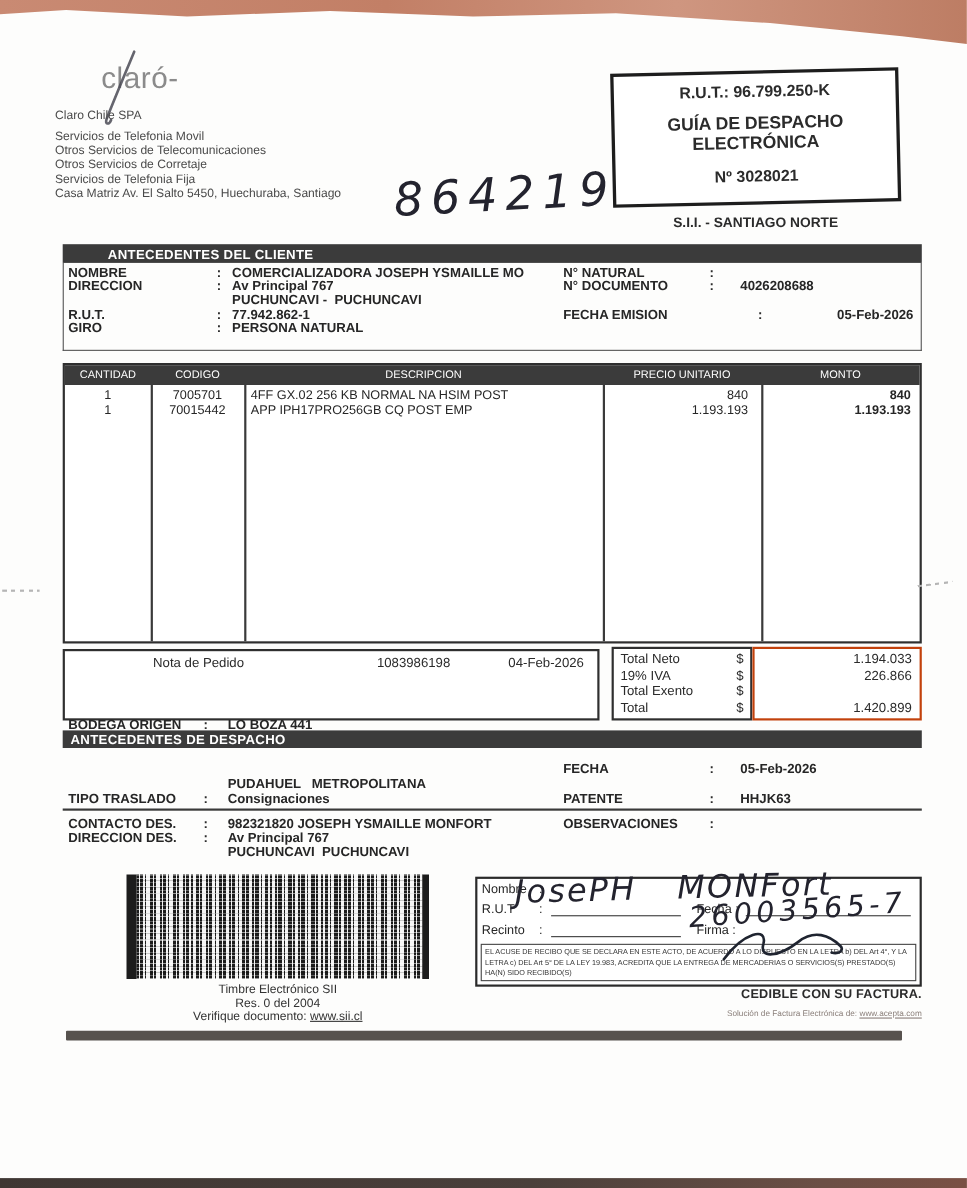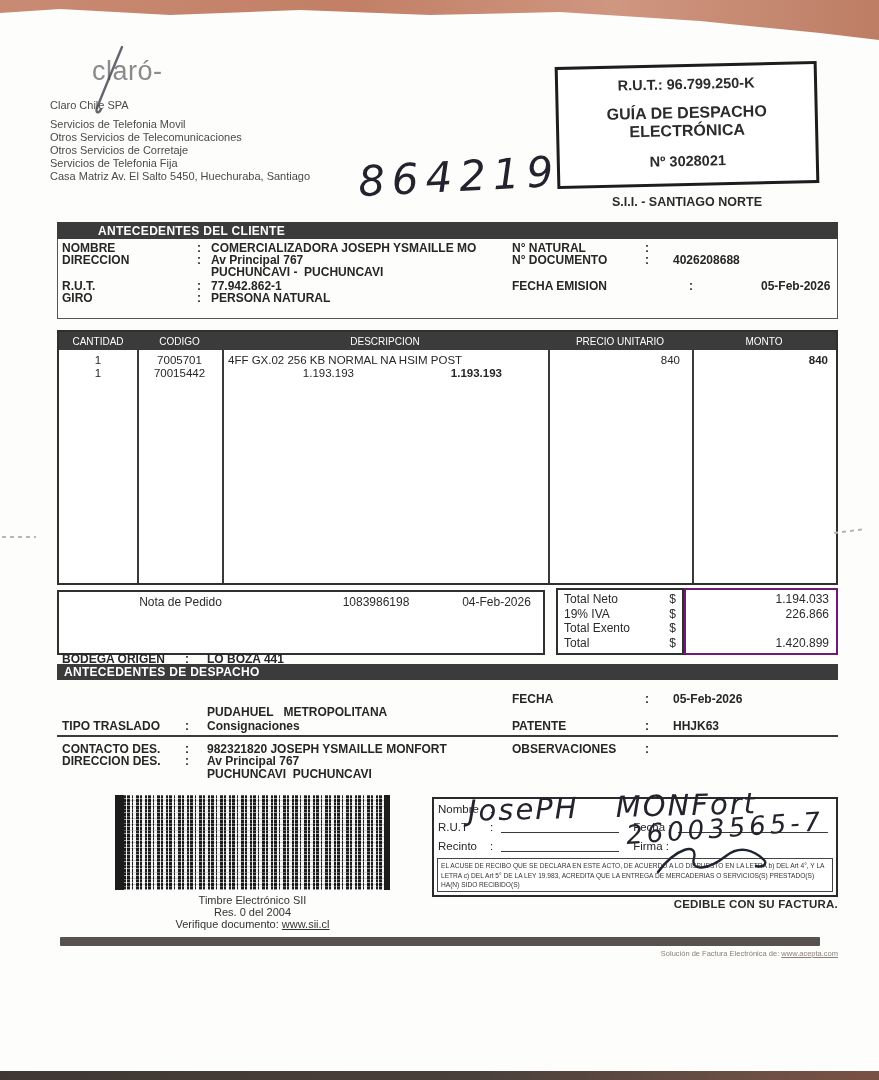--- a/index.html
+++ b/index.html
@@ -122,20 +122,21 @@
   <div class="abs" style="left:0;top:22px;width:777px;display:flex;">
     <div class="cell" style="width:78px;text-align:center;">1</div>
     <div class="cell" style="width:85px;text-align:center;">7005701</div>
     <div class="cell" style="width:326px;padding-left:6px;">4FF GX.02 256 KB NORMAL NA HSIM POST</div>
     <div class="cell" style="width:144px;text-align:right;padding-right:12px;">840</div>
     <div class="cell" style="width:144px;text-align:right;padding-right:8px;font-weight:bold;">840</div>
   </div>
   <div class="abs" style="left:0;top:35px;width:777px;display:flex;">
     <div class="cell" style="width:78px;text-align:center;">1</div>
     <div class="cell" style="width:85px;text-align:center;">70015442</div>
+    <div class="cell" style="width:326px;padding-left:6px;">APP IPH17PRO256GB CQ POST EMP</div>
     <div class="cell" style="width:144px;text-align:right;padding-right:12px;">1.193.193</div>
     <div class="cell" style="width:144px;text-align:right;padding-right:8px;font-weight:bold;">1.193.193</div>
   </div>
 </div>
 
 <div class="abs" style="left:2px;top:536px;width:34px;height:2px;background:repeating-linear-gradient(90deg,#b5b5b5 0 4px,transparent 4px 8px);"></div>
 <div class="abs" style="left:834px;top:530px;width:32px;height:2px;transform:rotate(-7deg);background:repeating-linear-gradient(90deg,#b5b5b5 0 4px,transparent 4px 8px);"></div>
 
 <div class="abs" style="left:57px;top:590px;width:488px;height:65px;border:2px solid #2f2f2f;box-sizing:border-box;background:#fff;">
   <div style="display:flex;margin-top:3px;">
@@ -156,21 +157,21 @@
   </div>
   <div style="display:flex;justify-content:space-between;font-size:12px;line-height:14.5px;">
     <span>Total Exento</span>
     <span>$</span>
   </div>
   <div style="display:flex;justify-content:space-between;font-size:12px;line-height:14.5px;">
     <span>Total</span>
     <span>$</span>
   </div>
 </div>
-<div class="abs" style="left:684px;top:588px;width:154px;height:67px;border:2px solid #701a75;box-sizing:border-box;padding:2px 7px;text-align:right;background:#fff;">
+<div class="abs" style="left:684px;top:588px;width:154px;height:67px;border:2px solid #c2410c;box-sizing:border-box;padding:2px 7px;text-align:right;background:#fff;">
   <div style="font-size:12px;line-height:14.5px;">1.194.033</div>
   <div style="font-size:12px;line-height:14.5px;">226.866</div>
   <div style="font-size:12px;line-height:14.5px;min-height:14.5px;"></div>
   <div style="font-size:12px;line-height:14.5px;">1.420.899</div>
 </div>
 
 <div class="abs bar" style="left:57px;top:664px;width:781px;height:16px;">ANTECEDENTES DE DESPACHO</div>
 
 <div class="abs fr" style="left:62px;top:652px;">
   <span class="lbl" style="width:123px;">BODEGA ORIGEN</span>
@@ -244,20 +245,20 @@
               padding:2px 3px;font-size:6.6px;line-height:1.4;color:#333;">EL ACUSE DE RECIBO QUE SE DECLARA EN ESTE ACTO, DE ACUERDO A LO DISPUESTO EN LA LETRA b) DEL Art 4°, Y LA LETRA c) DEL Art 5° DE LA LEY 19.983, ACREDITA QUE LA ENTREGA DE MERCADERIAS O SERVICIOS(S) PRESTADO(S) HA(N) SIDO RECIBIDO(S)</div>
 </div>
 <div class="abs" style="left:560px;top:898px;width:278px;text-align:right;font-weight:bold;font-size:11.5px;letter-spacing:.2px;">CEDIBLE CON SU FACTURA.</div>
 
 <div class="abs hand" style="left:468px;top:790px;font-size:29px;letter-spacing:2px;word-spacing:26px;transform:rotate(-1.5deg);white-space:nowrap;">JosePH MONFort</div>
 <div class="abs hand" style="left:626px;top:813px;font-size:26px;letter-spacing:4px;transform:rotate(-4deg);white-space:nowrap;">26003565-7</div>
 <svg class="abs" style="left:652px;top:838px;" width="125" height="42" viewBox="0 0 125 42">
   <path d="M6,34 C24,10 46,4 42,20 C38,34 56,32 74,18 C88,7 102,12 112,22 C116,26 110,30 104,28" stroke="#1f2430" stroke-width="2.4" fill="none" stroke-linecap="round"></path>
 </svg>
 
-<div class="abs" style="left:500px;top:917px;width:338px;text-align:right;font-size:7.5px;color:#8a7f7a;margin-top:32px;">
+<div class="abs" style="left:500px;top:917px;width:338px;text-align:right;font-size:7.5px;color:#8a7f7a;">
   <span>Solución de Factura Electrónica de: </span><span style="text-decoration:underline;">www.acepta.com</span>
 </div>
 
 <div class="abs" style="left:60px;top:937px;width:760px;height:9px;background:#57524e;border-radius:1px;"></div>
 
 <div class="abs" style="left:0;top:1071px;width:879px;height:9px;
             background:linear-gradient(90deg,#3f3733,#4a403b 55%,#6b4f45 85%,#7a5044);"></div>
 
 </body></html>

